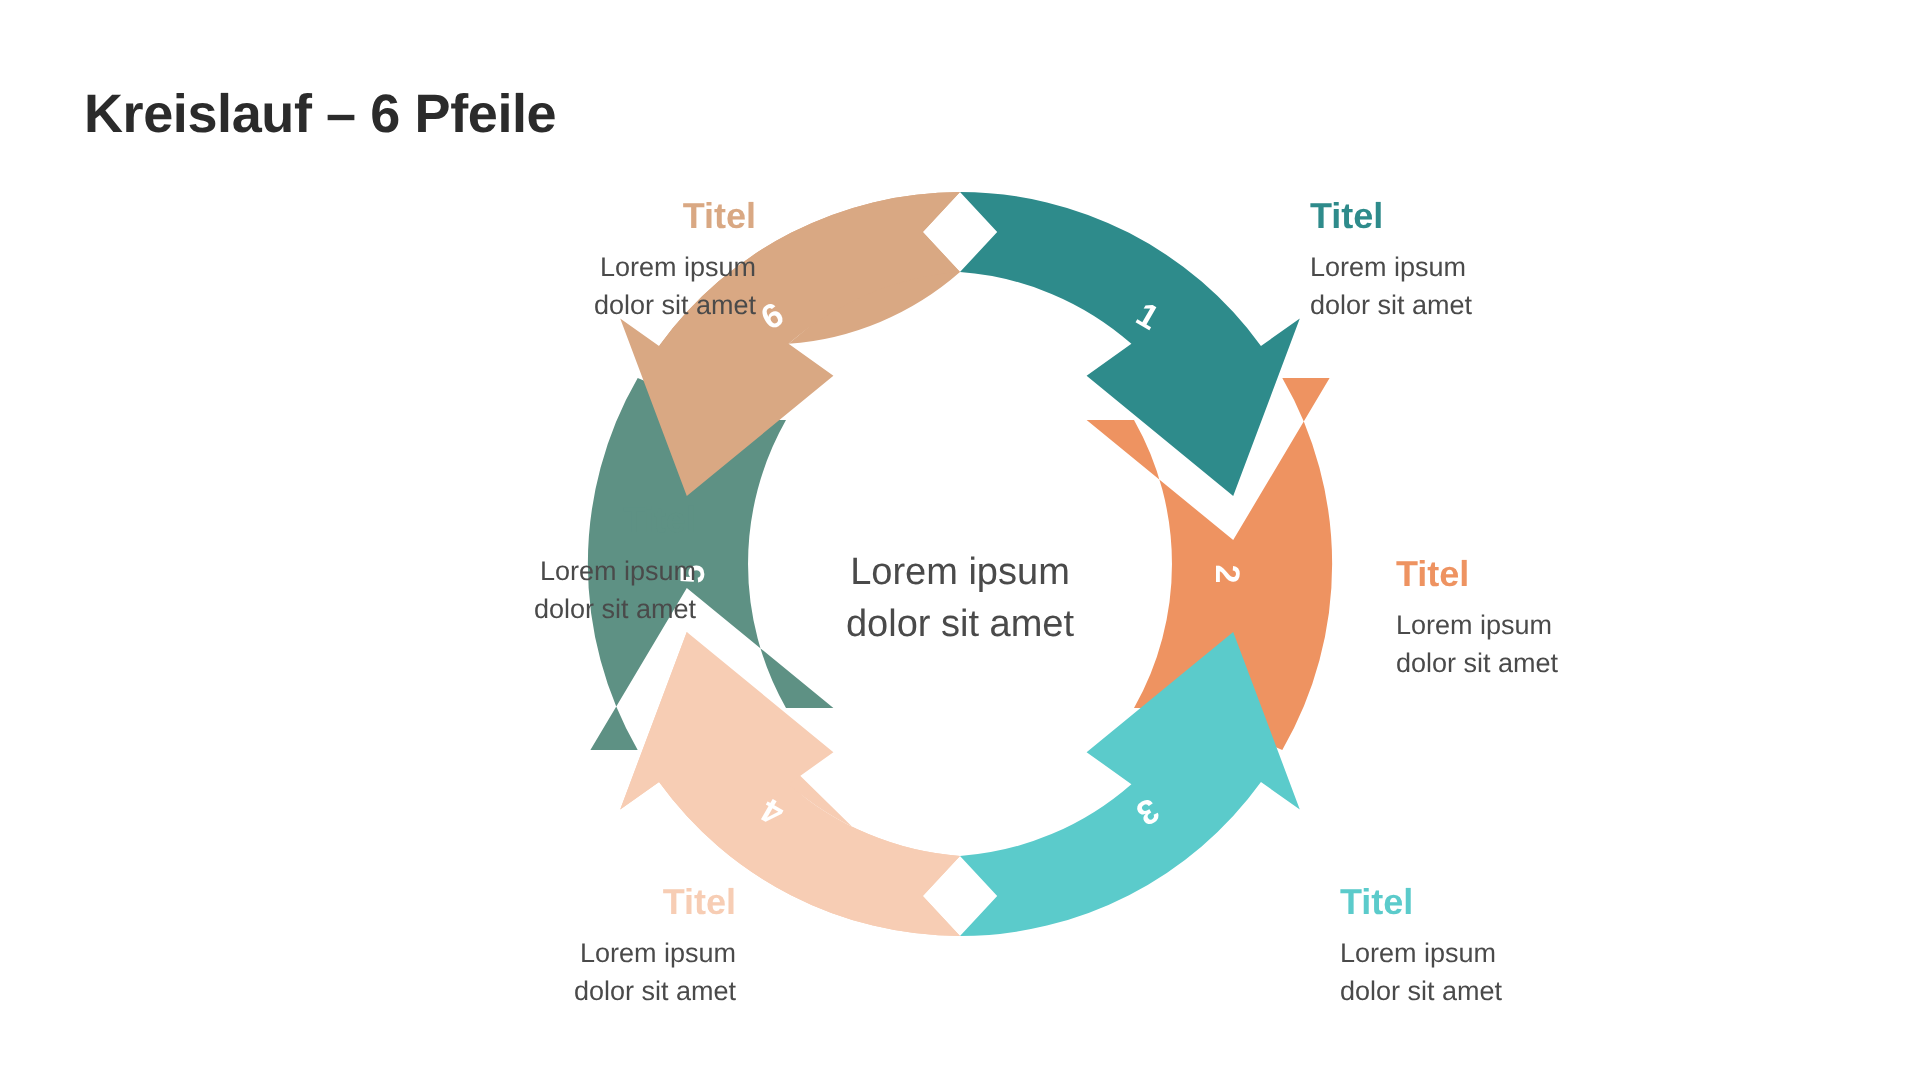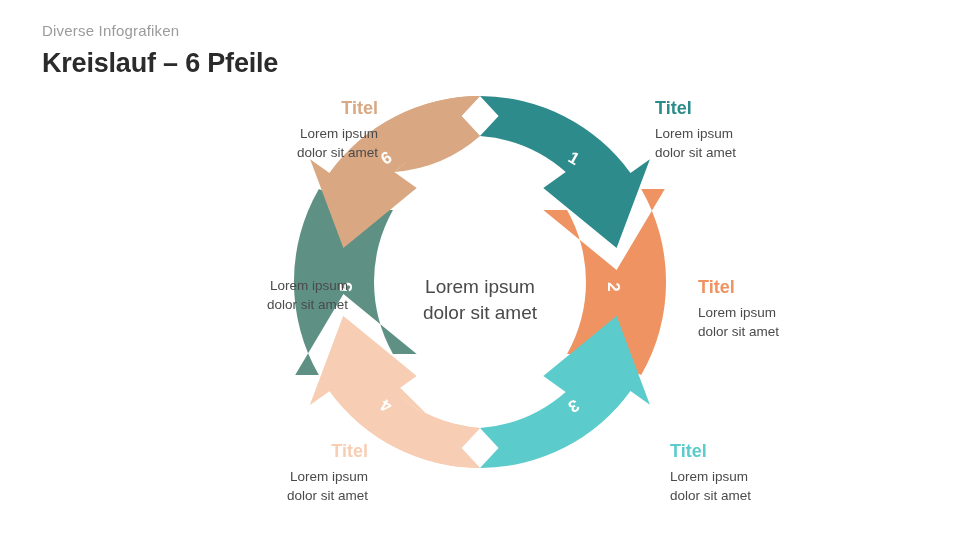--- a/index.html
+++ b/index.html
@@ -26,21 +26,21 @@
     color: #9b9b9b;
     letter-spacing: 0.2px;
     line-height: 1.2;
     white-space: nowrap;
   }
   .page-title {
     font-size: 27px;
     font-weight: bold;
     color: #2b2b2b;
     letter-spacing: -0.2px;
-    margin-top: 8px;
+    margin-top: 20px;
     line-height: 1.15;
     white-space: nowrap;
   }
 
   
   .stage {
     position: absolute;
     left: 0;
     top: 0;
     width: 960px;
@@ -101,21 +101,20 @@
   .c2 { left: 698px; top: 277px; }
   .c3 { left: 670px; top: 441px; }
   .c4 { left: 178px; top: 441px; }
   .c5 { left: 158px; top: 250px; }
   .c6 { left: 188px; top: 98px;  }
 </style>
 </head>
 <body>
 
 <div class="header">
-  <div class="eyebrow">Diverse Infografiken</div>
   <div class="page-title">Kreislauf – 6 Pfeile</div>
 </div>
 
 <div class="stage">
 
   <div class="wheel">
     <svg viewBox="0 0 404 404" xmlns="http://www.w3.org/2000/svg">
 
       <g>
         <path fill="#2E8B8B" d="M 202 16

